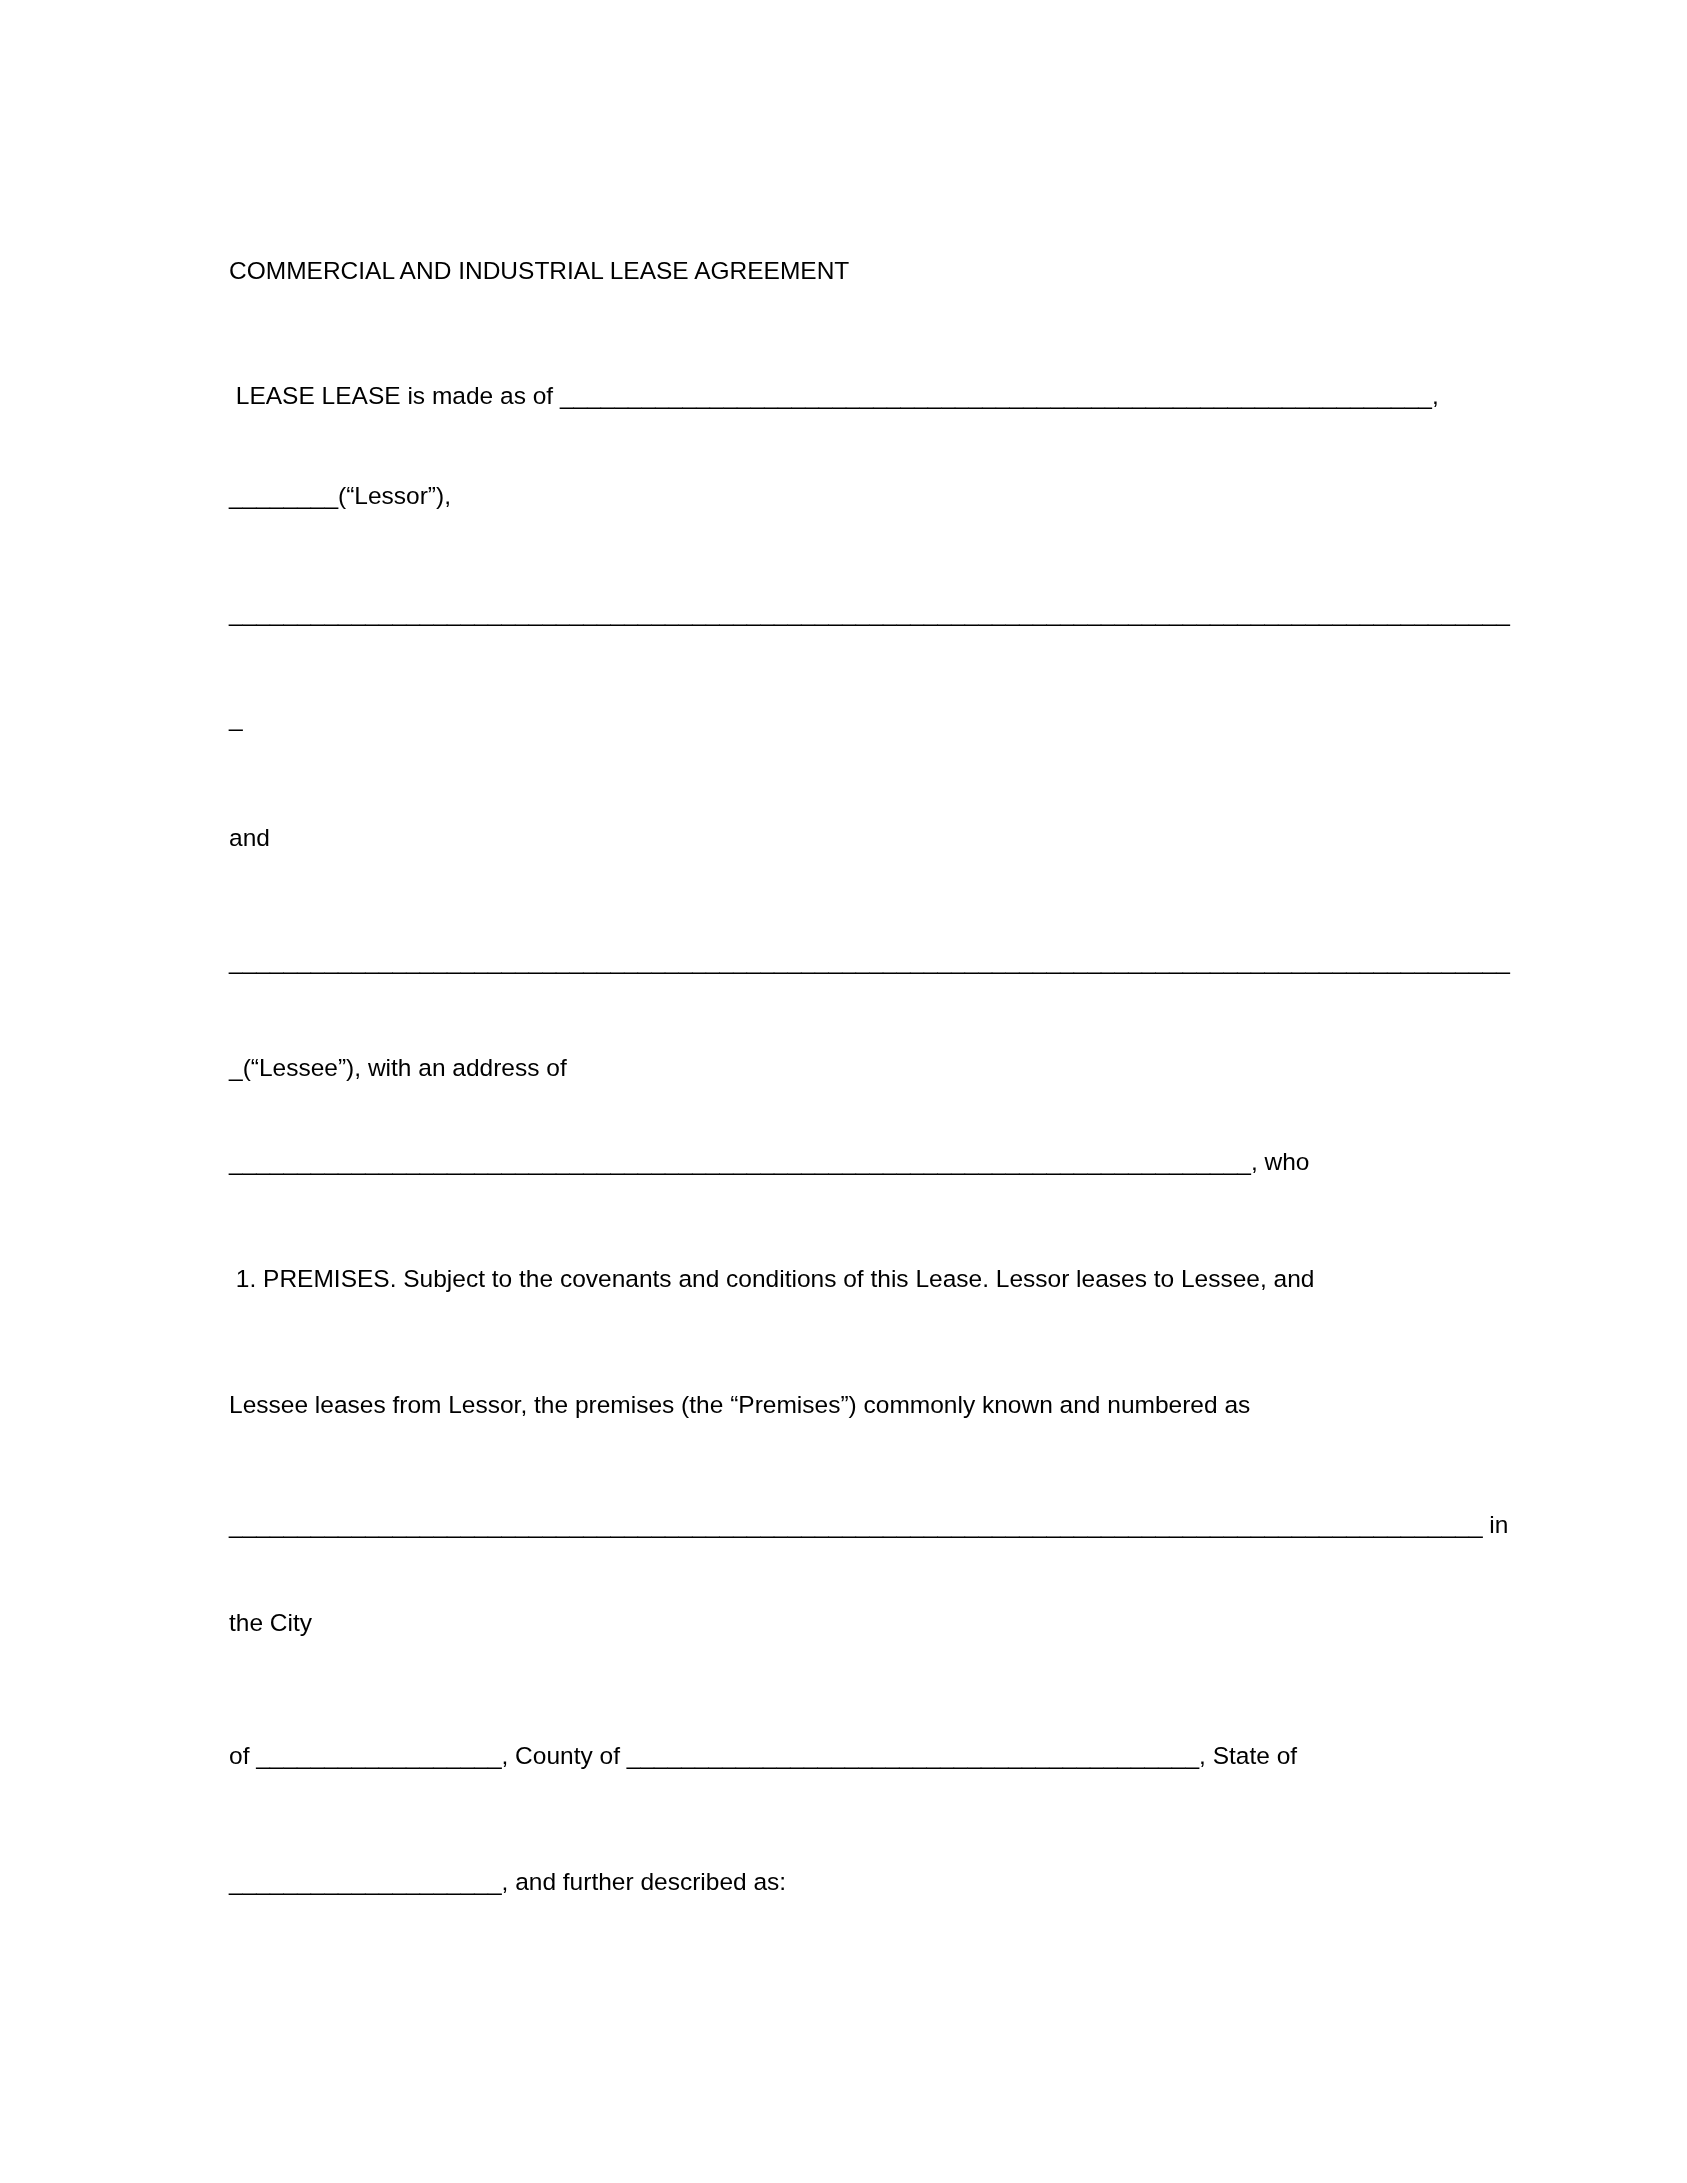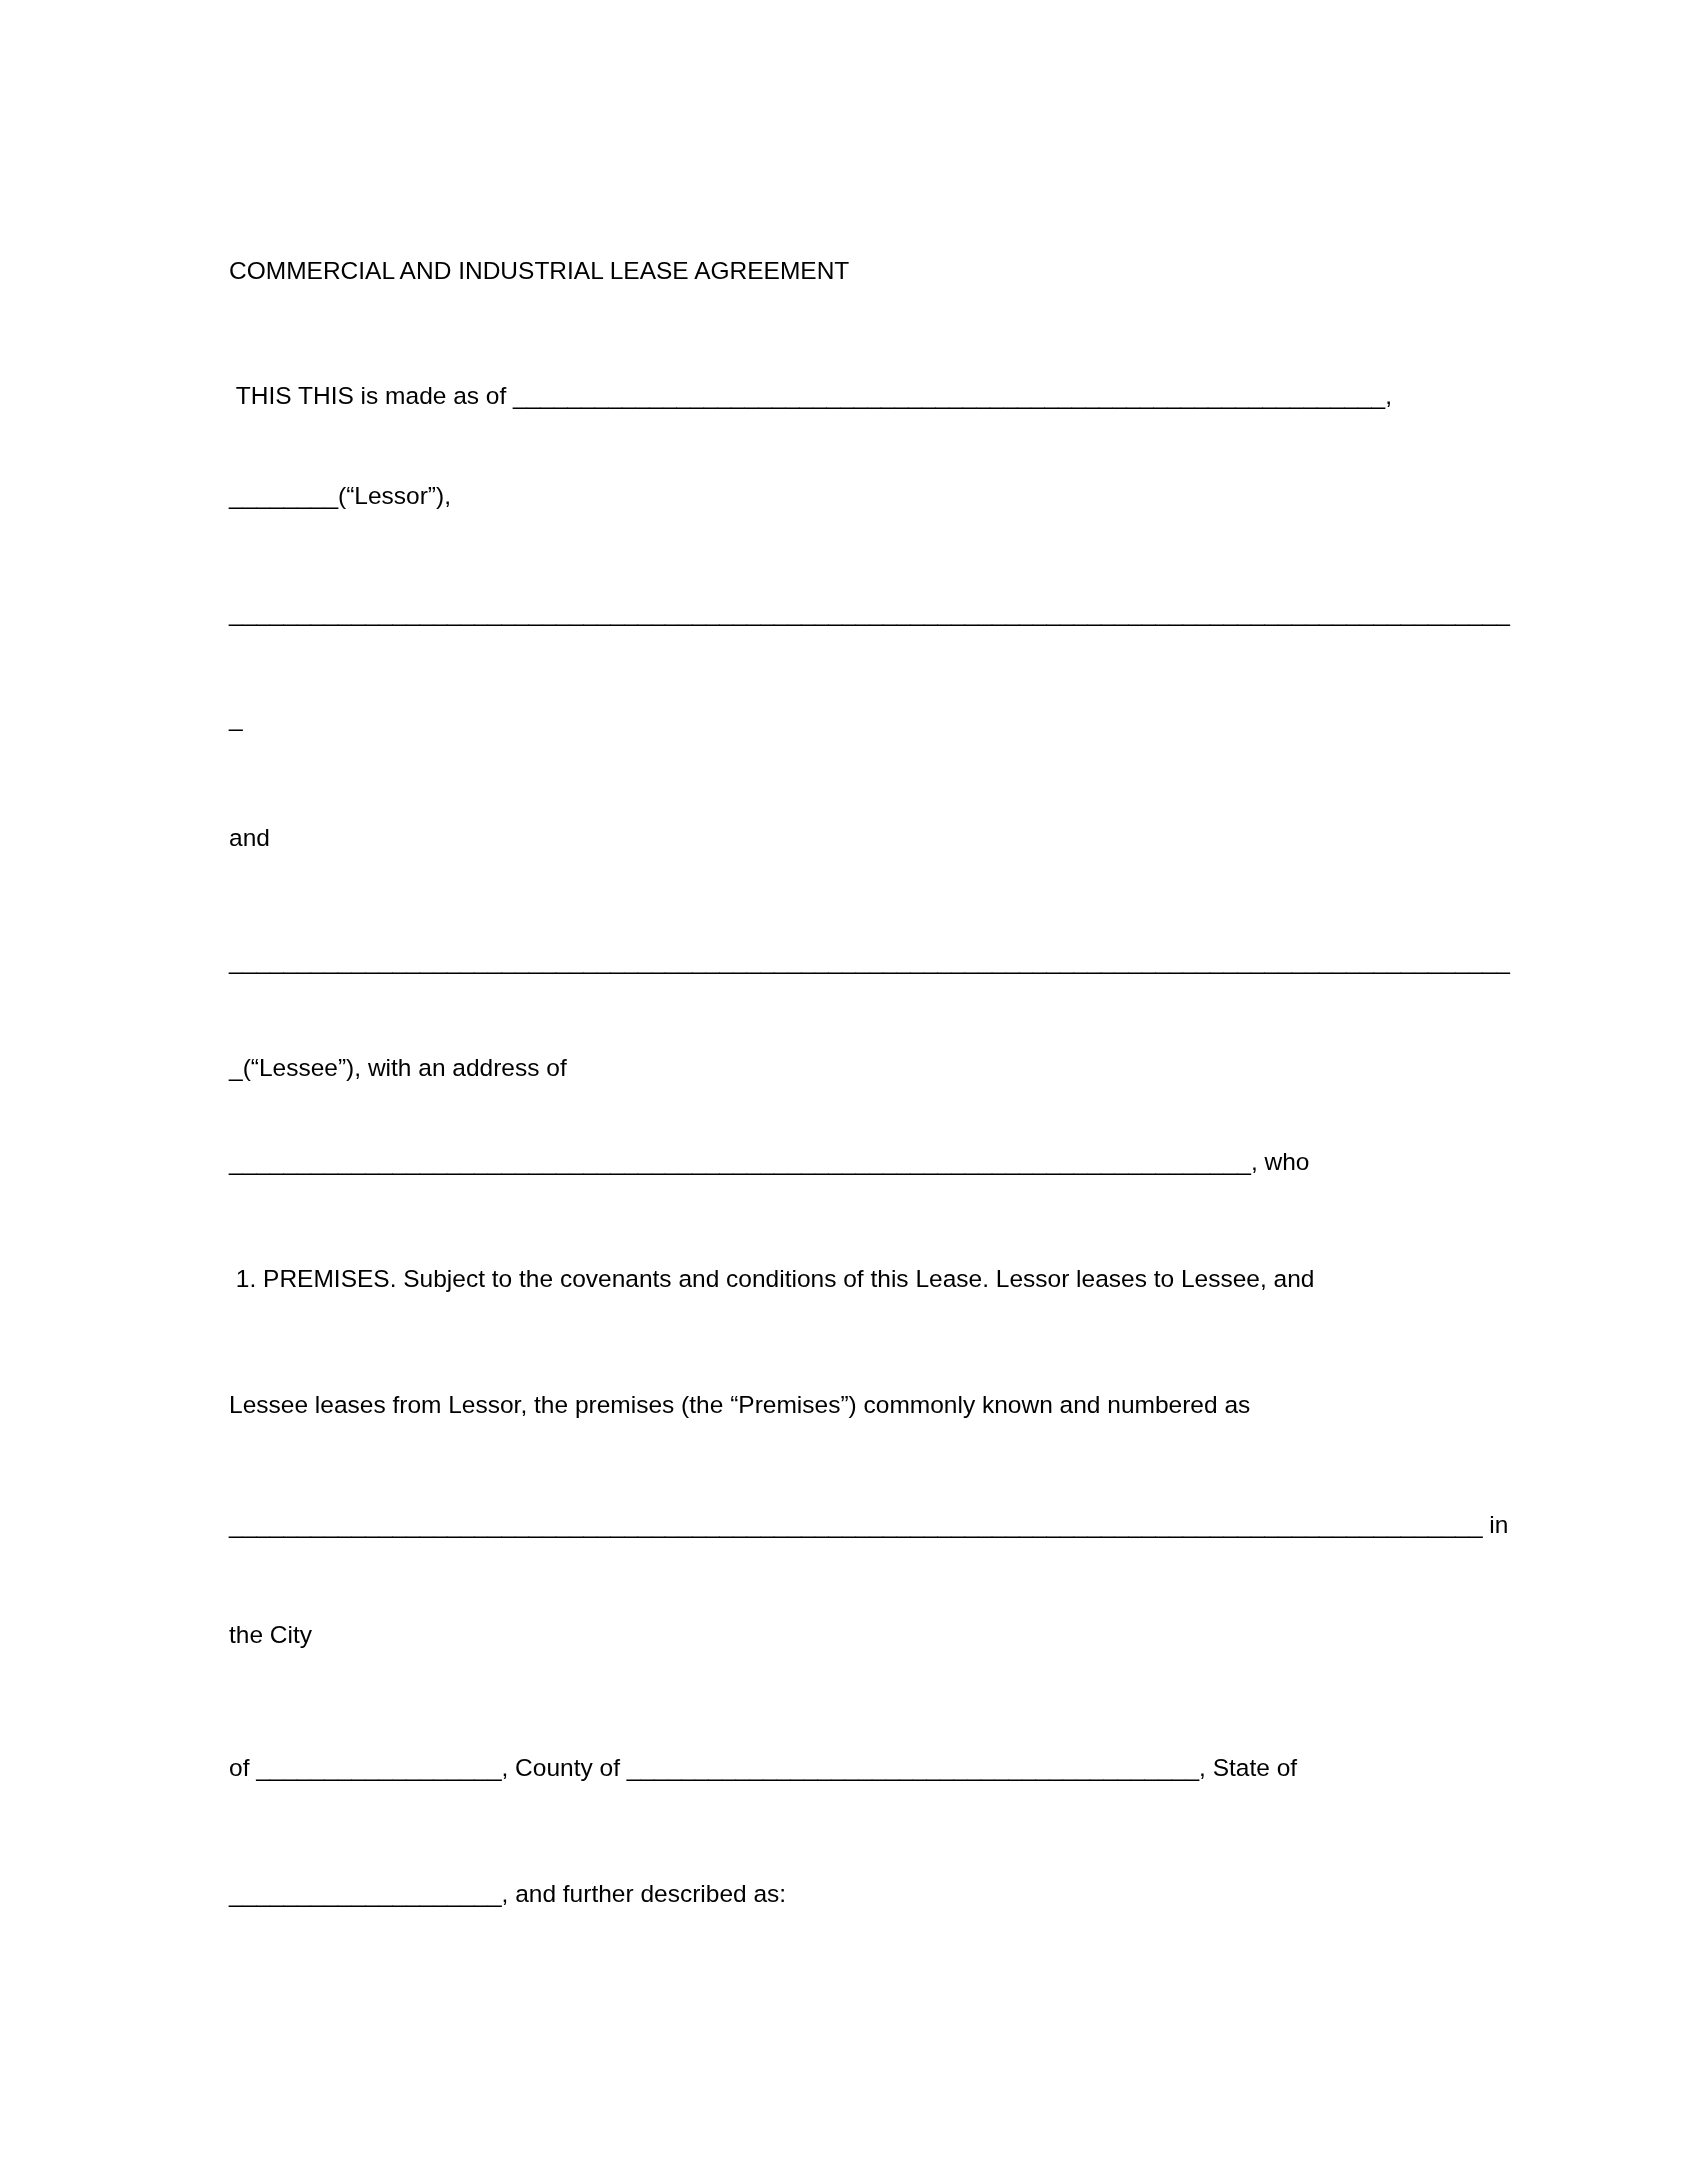--- a/index.html
+++ b/index.html
@@ -28,31 +28,31 @@
   .r5{margin-top:27px}
   .r6{margin-top:15.7px}
   .r7{margin-top:30px}
   .r8{margin-top:33px}
   .r9{margin-top:17px}
   .r10{margin-top:3.5px}
   .r11{margin-top:36px}
   .r12{margin-top:27px}
   .r13{margin-top:36px}
   .r14{margin-top:30px}
-  .r15{margin-top:20px}
+  .r15{margin-top:8px}
   .r16{margin-top:43px}
   .r17{margin-top:36px}
 </style>
 </head>
 <body>
 
 <div class="page">
   <div class="content">
     <div class="ln r1">COMMERCIAL AND INDUSTRIAL LEASE AGREEMENT</div>
-    <div class="ln r2"> THIS THIS is made as of ________________________________________________________________,</div>
+    <div class="ln r2"> LEASE LEASE is made as of ________________________________________________________________,</div>
     <div class="ln r4">________(“Lessor”),</div>
     <div class="ln r5">______________________________________________________________________________________________</div>
     <div class="ln r6">_</div>
     <div class="ln r7">and</div>
     <div class="ln r8">______________________________________________________________________________________________</div>
     <div class="ln r9">_(“Lessee”), with an address of</div>
     <div class="ln r10">___________________________________________________________________________, who</div>
     <div class="ln r12"> 1. PREMISES. Subject to the covenants and conditions of this Lease. Lessor leases to Lessee, and</div>
     <div class="ln r13">Lessee leases from Lessor, the premises (the “Premises”) commonly known and numbered as</div>
     <div class="ln r14">____________________________________________________________________________________________ in</div>

